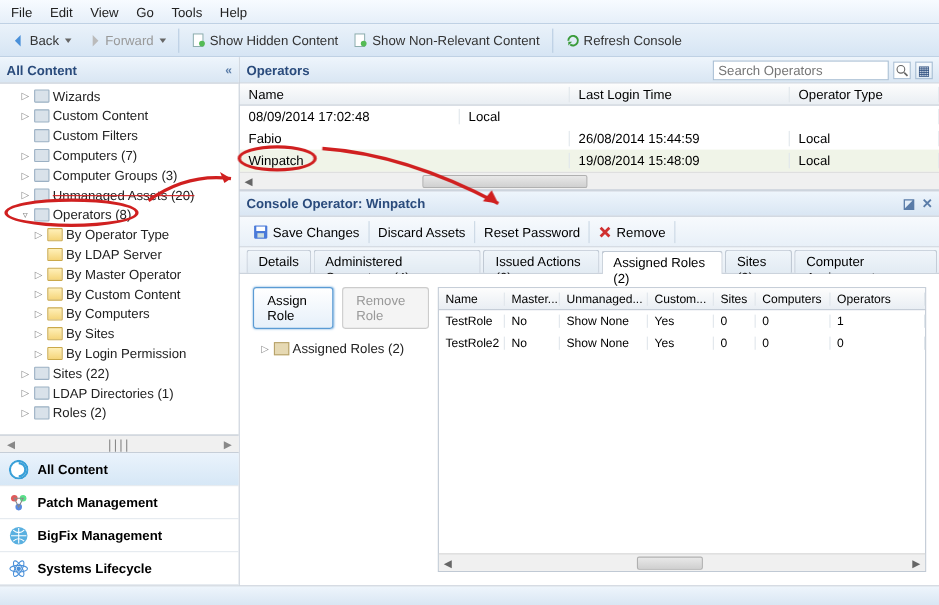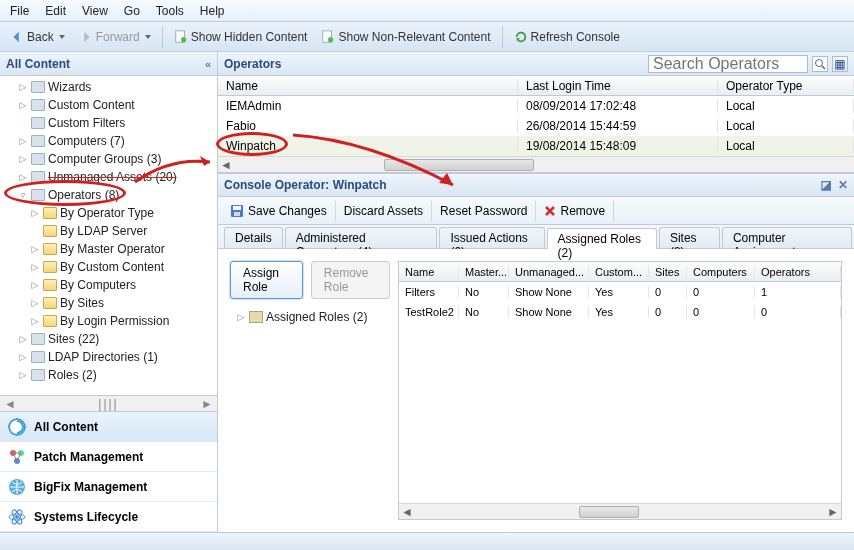--- a/index.html
+++ b/index.html
@@ -39,21 +39,21 @@
   .domains { border-top: 1px solid #c0c9d4; }
   .drow { display: flex; align-items: center; height: 30px; border-bottom: 1px solid #e4e9ef; padding: 0 8px; gap: 8px; cursor: default; }
   .drow.sel { background: linear-gradient(#eaf3fc,#d6e7f6); }
   .dic { width: 18px; height: 18px; border-radius: 50%; }
 
   
   .rightpanel { flex: 1; display: flex; flex-direction: column; }
   .rheader { height: 24px; background: linear-gradient(#eef5fc,#d9e6f3); border-bottom: 1px solid #c0c9d4; display: flex; align-items: center; justify-content: space-between; padding: 0 6px; color: #2a4b7c; }
   .rheader .lbl { font-weight: bold; }
   .search { display: flex; align-items: center; gap: 4px; }
-  .search input { width: 160px; height: 18px; border: 1px solid #a8bed4; padding: 0 4px; font-size: 16px; }
+  .search input { width: 160px; height: 18px; border: 1px solid #a8bed4; padding: 0 4px; font-size: 12px; }
   .sicon { width: 16px; height: 16px; border: 1px solid #a8bed4; background: #fff; display:flex; align-items:center; justify-content:center; }
   .grid { border-bottom: 1px solid #c0c9d4; }
   .ghead, .grow { display: flex; height: 20px; align-items: center; }
   .ghead { background: linear-gradient(#fdfdfd,#e9eef3); border-bottom: 1px solid #c0c9d4; }
   .gc { padding: 0 8px; border-right: 1px solid #e0e6ec; overflow: hidden; white-space: nowrap; }
   .gc.name { width: 300px; }
   .gc.login { width: 200px; }
   .gc.type { flex: 1; }
   .grow.sel { background: #f0f4e8; }
   .gscroll { height: 16px; background: #f0f0f0; border-top: 1px solid #d8d8d8; display:flex; align-items:center; }
@@ -296,21 +296,20 @@
         <div class="sicon" style="background:linear-gradient(#f7fafd,#e2ecf5);">▦</div>
       </div>
     </div>
     <div class="grid">
       <div class="ghead">
         <div class="gc name">Name</div>
         <div class="gc login">Last Login Time</div>
         <div class="gc type">Operator Type</div>
       </div>
       <div class="grow">
-        <div class="gc name">IEMAdmin</div>
         <div class="gc login">08/09/2014 17:02:48</div>
         <div class="gc type">Local</div>
       </div>
       <div class="grow">
         <div class="gc name">Fabio</div>
         <div class="gc login">26/08/2014 15:44:59</div>
         <div class="gc type">Local</div>
       </div>
       <div class="grow sel" style="position:relative;">
         <div class="gc name">Winpatch</div>
@@ -383,21 +382,21 @@
         <div class="rhead">
           <div class="rc rc0">Name</div>
           <div class="rc rc1">Master...</div>
           <div class="rc rc2">Unmanaged...</div>
           <div class="rc rc3">Custom...</div>
           <div class="rc rc4">Sites</div>
           <div class="rc rc5">Computers</div>
           <div class="rc rc6">Operators</div>
         </div>
         <div class="rrow">
-          <div class="rc rc0">Filters</div>
+          <div class="rc rc0">TestRole</div>
           <div class="rc rc1">No</div>
           <div class="rc rc2">Show None</div>
           <div class="rc rc3">Yes</div>
           <div class="rc rc4">0</div>
           <div class="rc rc5">0</div>
           <div class="rc rc6">1</div>
         </div>
         <div class="rrow">
           <div class="rc rc0">TestRole2</div>
           <div class="rc rc1">No</div>

